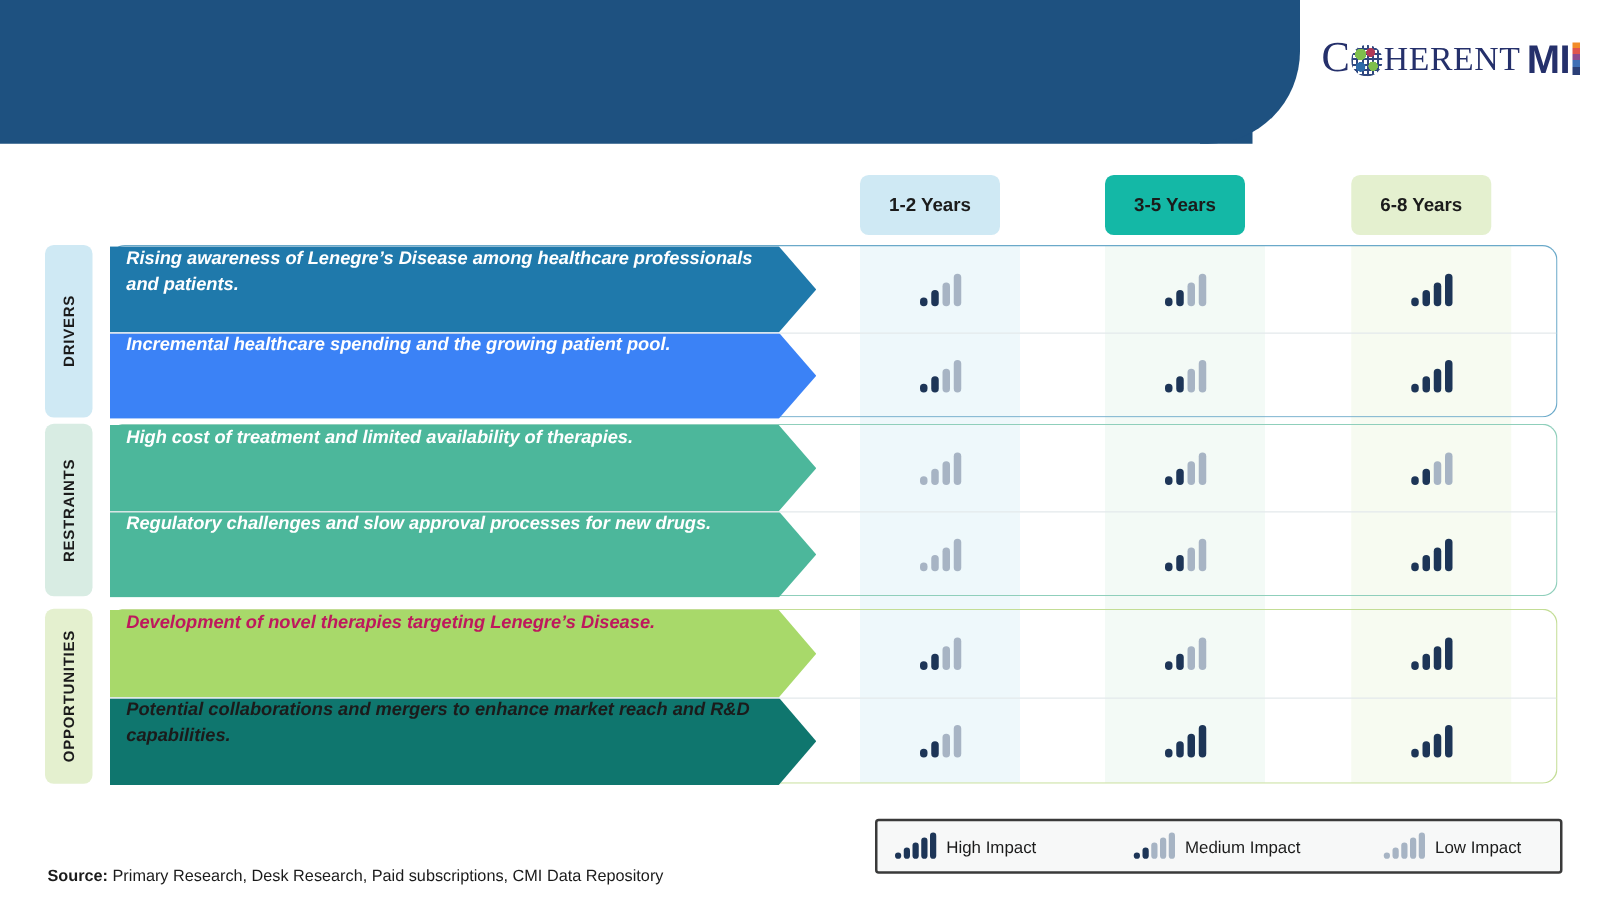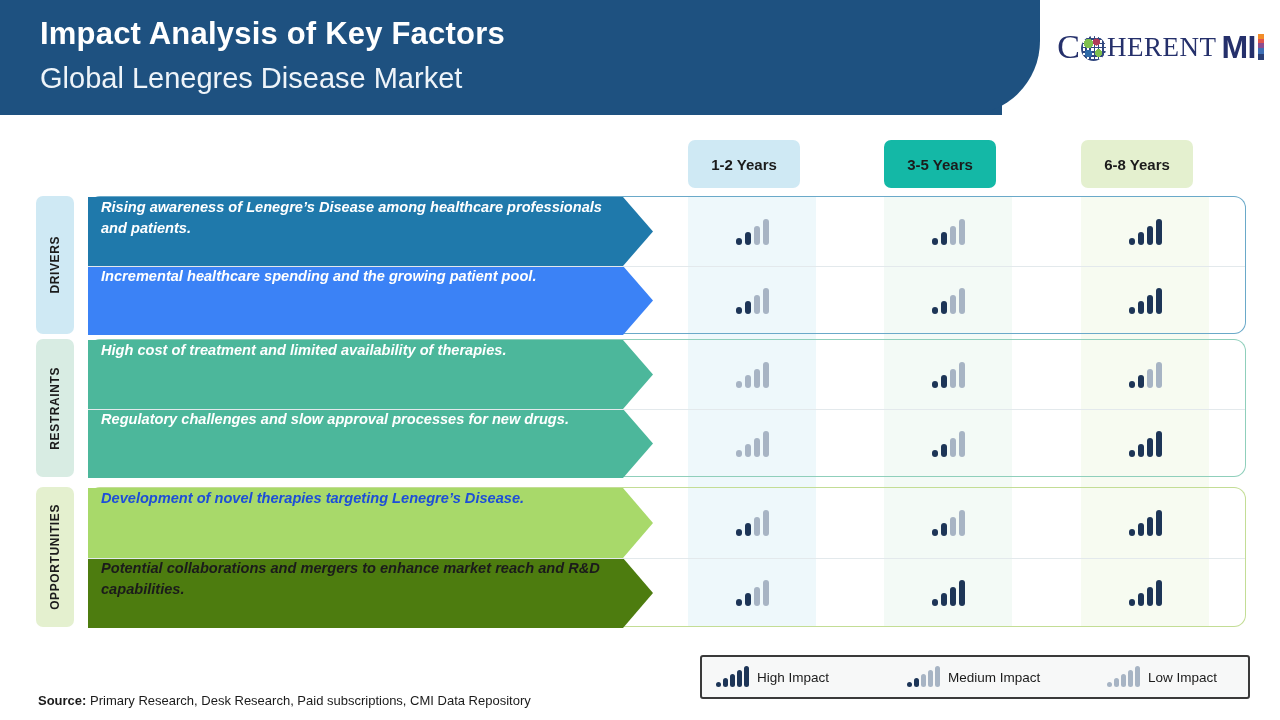--- a/index.html
+++ b/index.html
@@ -117,24 +117,20 @@
   .source { position:absolute; left:38px; top:693px; font-size:13px; color:#1b1b1b; }
   .source b { font-weight: bold; }
 </style>
 </head>
 <body>
 
 <div id="root">
 
   <div class="header"></div>
   <div class="header-curve"></div>
-  <div class="header-inner">
-    <div class="title-main">Impact Analysis of Key Factors</div>
-    <div class="title-sub">Global Lenegres Disease Market</div>
-  </div>
 
   <div class="logo-wrap">
     <span class="logo-c">C</span>
     <span class="logo-globe"></span>
     <span class="logo-rest">HERENT</span>
     <span class="logo-mi">MI</span>
     <span class="logo-ibar"></span>
   </div>
 
   <div id="col-heads">
@@ -296,21 +292,21 @@
           </div>
         </div>
       </div>
       <div class="group" style="top: 487px; height: 140px; width: 1210px;">
         <div class="cat-tab" style="background: rgb(228, 240, 207);">
           <span>OPPORTUNITIES</span>
         </div>
         <div class="rows-box" style="border-top: 1px solid rgb(195, 221, 149); border-right: 1px solid rgb(195, 221, 149); border-bottom: 1px solid rgb(195, 221, 149); border-left: none; border-image: initial;">
           <div class="row" style="height: 70px;">
             <div class="arrow" style="background: rgb(168, 217, 106);">
-              <div class="arrow-text" style="color: #1d4ed8;">Development of novel therapies targeting Lenegre’s Disease.</div>
+              <div class="arrow-text" style="color: #be185d;">Development of novel therapies targeting Lenegre’s Disease.</div>
             </div>
             <div class="cells">
               <div class="cell" style="left: 35px;">
                 <div class="bars">
                   <i style="height: 7px; background: rgb(29, 53, 87);"></i>
                   <i style="height: 13px; background: rgb(29, 53, 87);"></i>
                   <i style="height: 19px; background: rgb(167, 180, 196);"></i>
                   <i style="height: 26px; background: rgb(167, 180, 196);"></i>
                 </div>
               </div>
@@ -326,21 +322,21 @@
                 <div class="bars">
                   <i style="height: 7px; background: rgb(29, 53, 87);"></i>
                   <i style="height: 13px; background: rgb(29, 53, 87);"></i>
                   <i style="height: 19px; background: rgb(29, 53, 87);"></i>
                   <i style="height: 26px; background: rgb(29, 53, 87);"></i>
                 </div>
               </div>
             </div>
           </div>
           <div class="row" style="height: 70px;">
-            <div class="arrow" style="background: #4d7c0f;">
+            <div class="arrow" style="background: #0f766e;">
               <div class="arrow-text" style="color: rgb(27, 27, 27);">Potential collaborations and mergers to enhance market reach and R&amp;D capabilities.</div>
             </div>
             <div class="cells">
               <div class="cell" style="left: 35px;">
                 <div class="bars">
                   <i style="height: 7px; background: rgb(29, 53, 87);"></i>
                   <i style="height: 13px; background: rgb(29, 53, 87);"></i>
                   <i style="height: 19px; background: rgb(167, 180, 196);"></i>
                   <i style="height: 26px; background: rgb(167, 180, 196);"></i>
                 </div>

